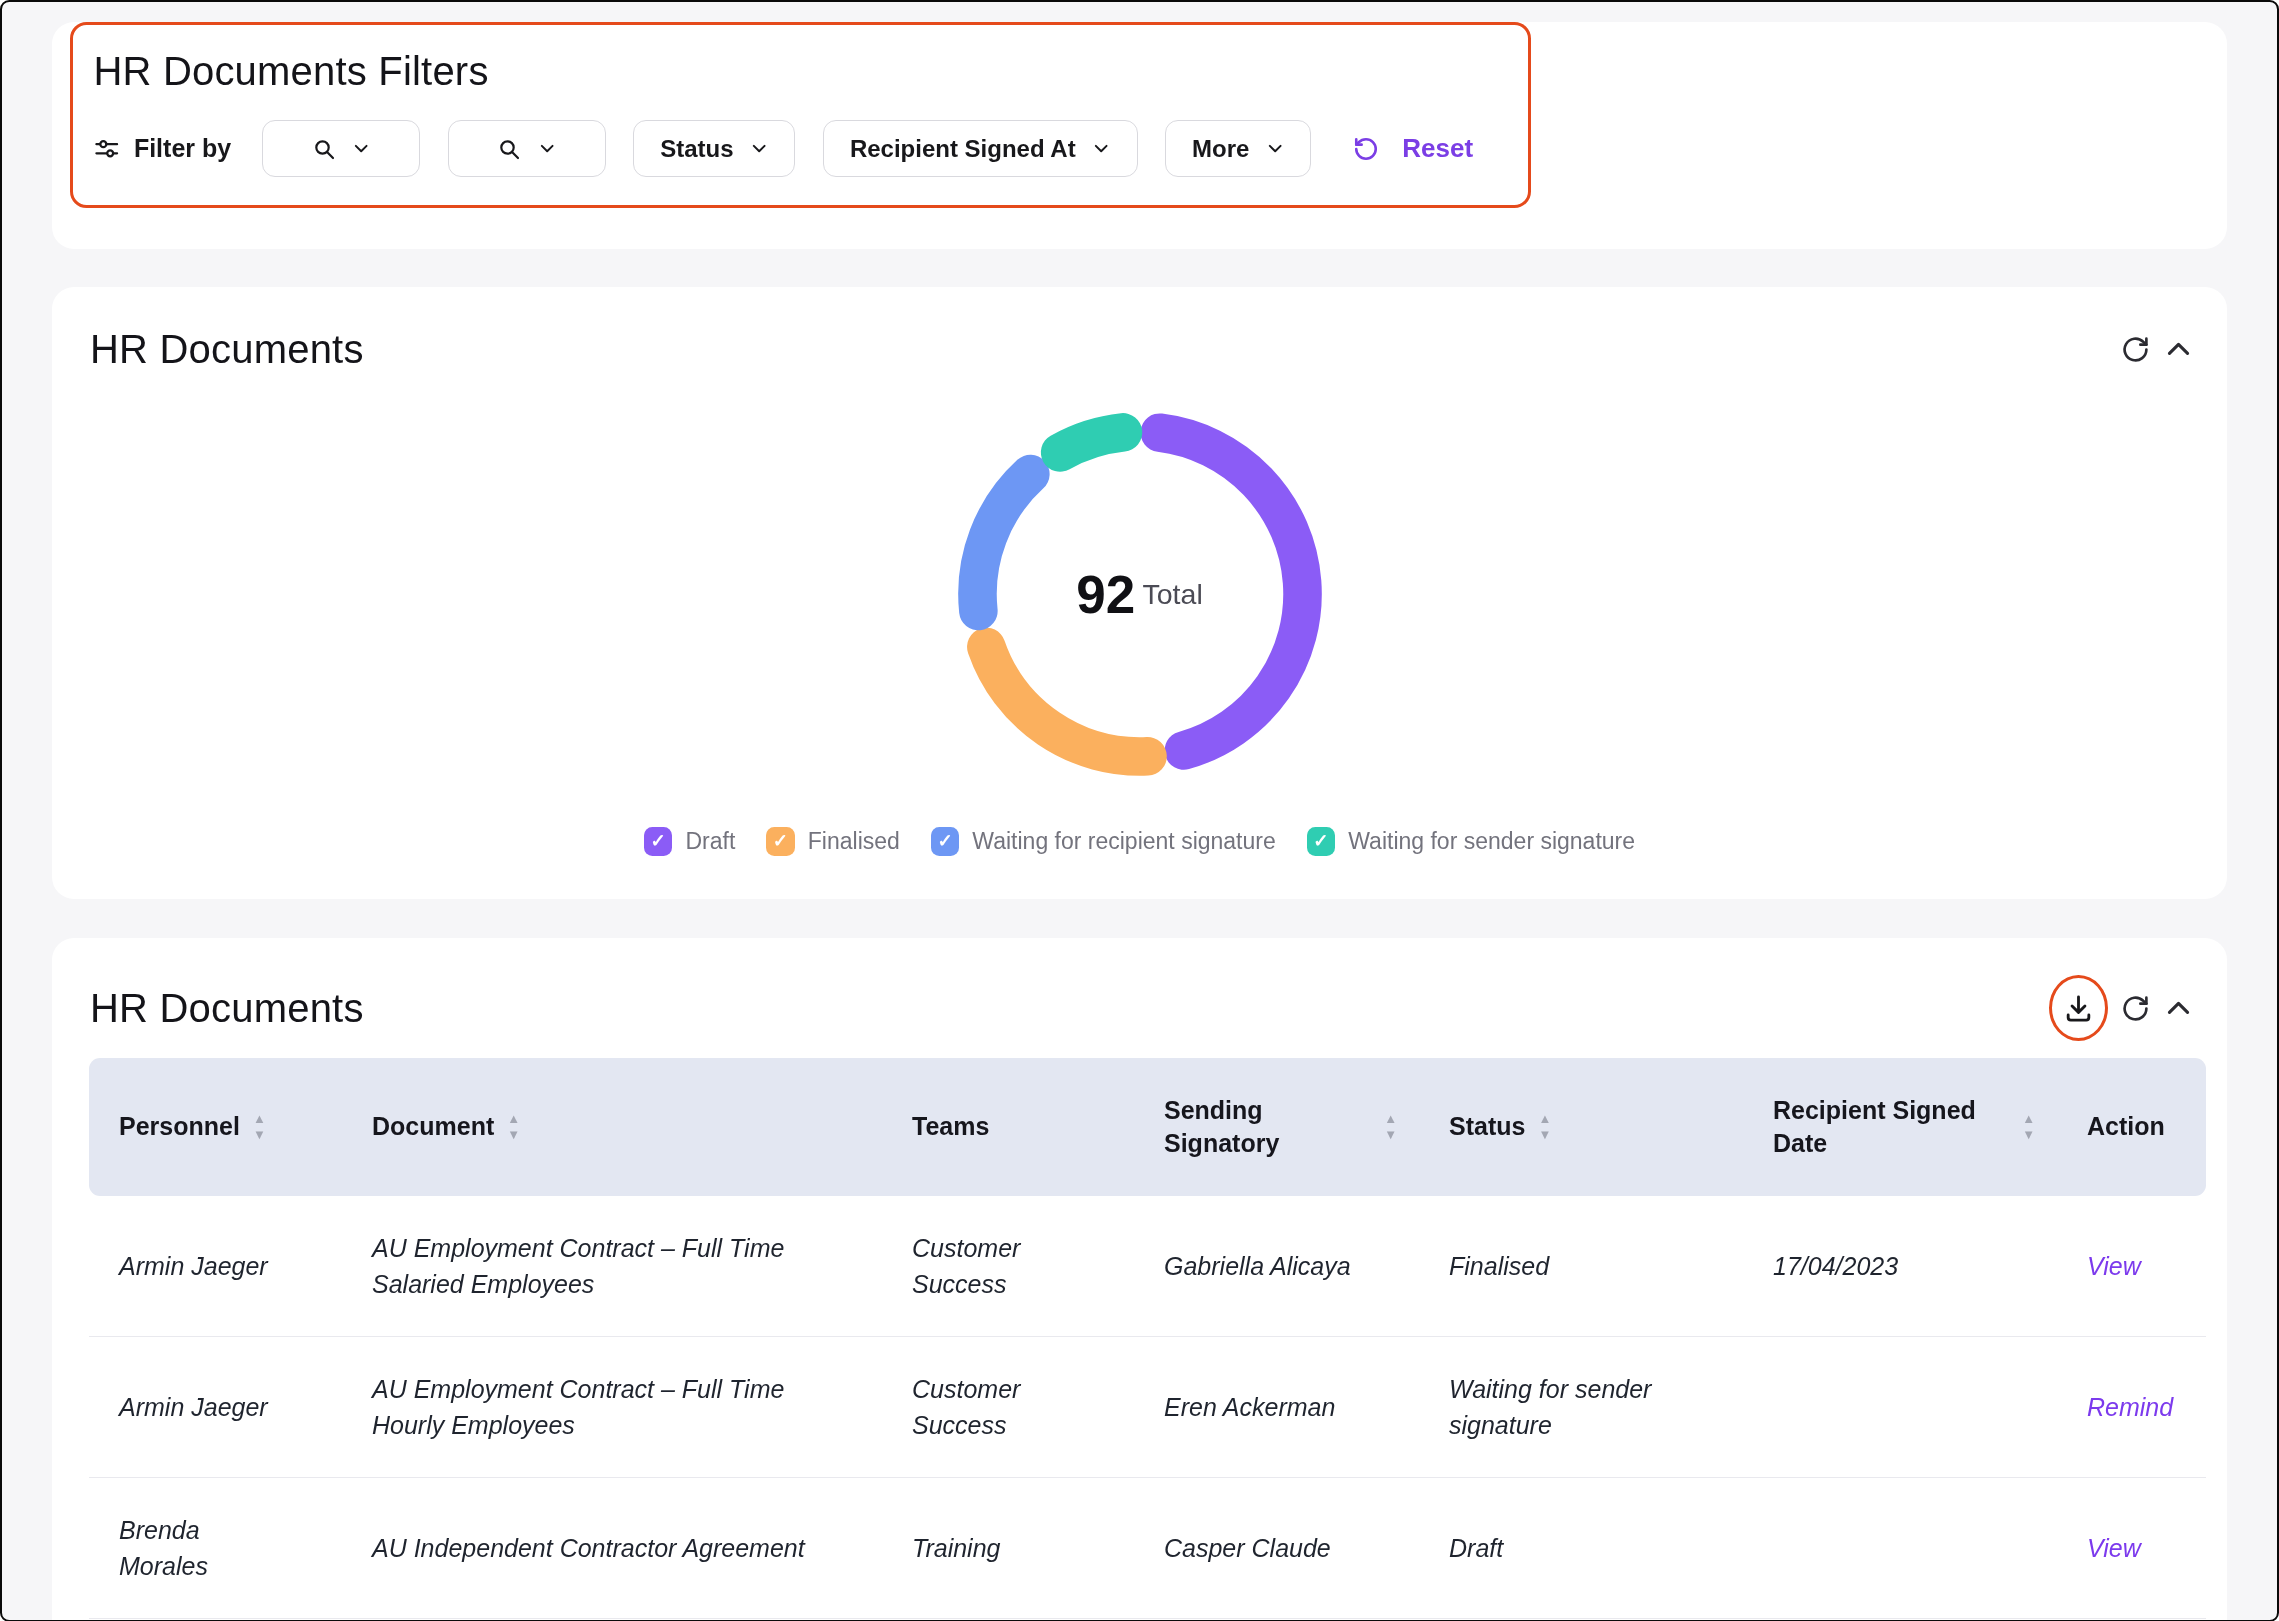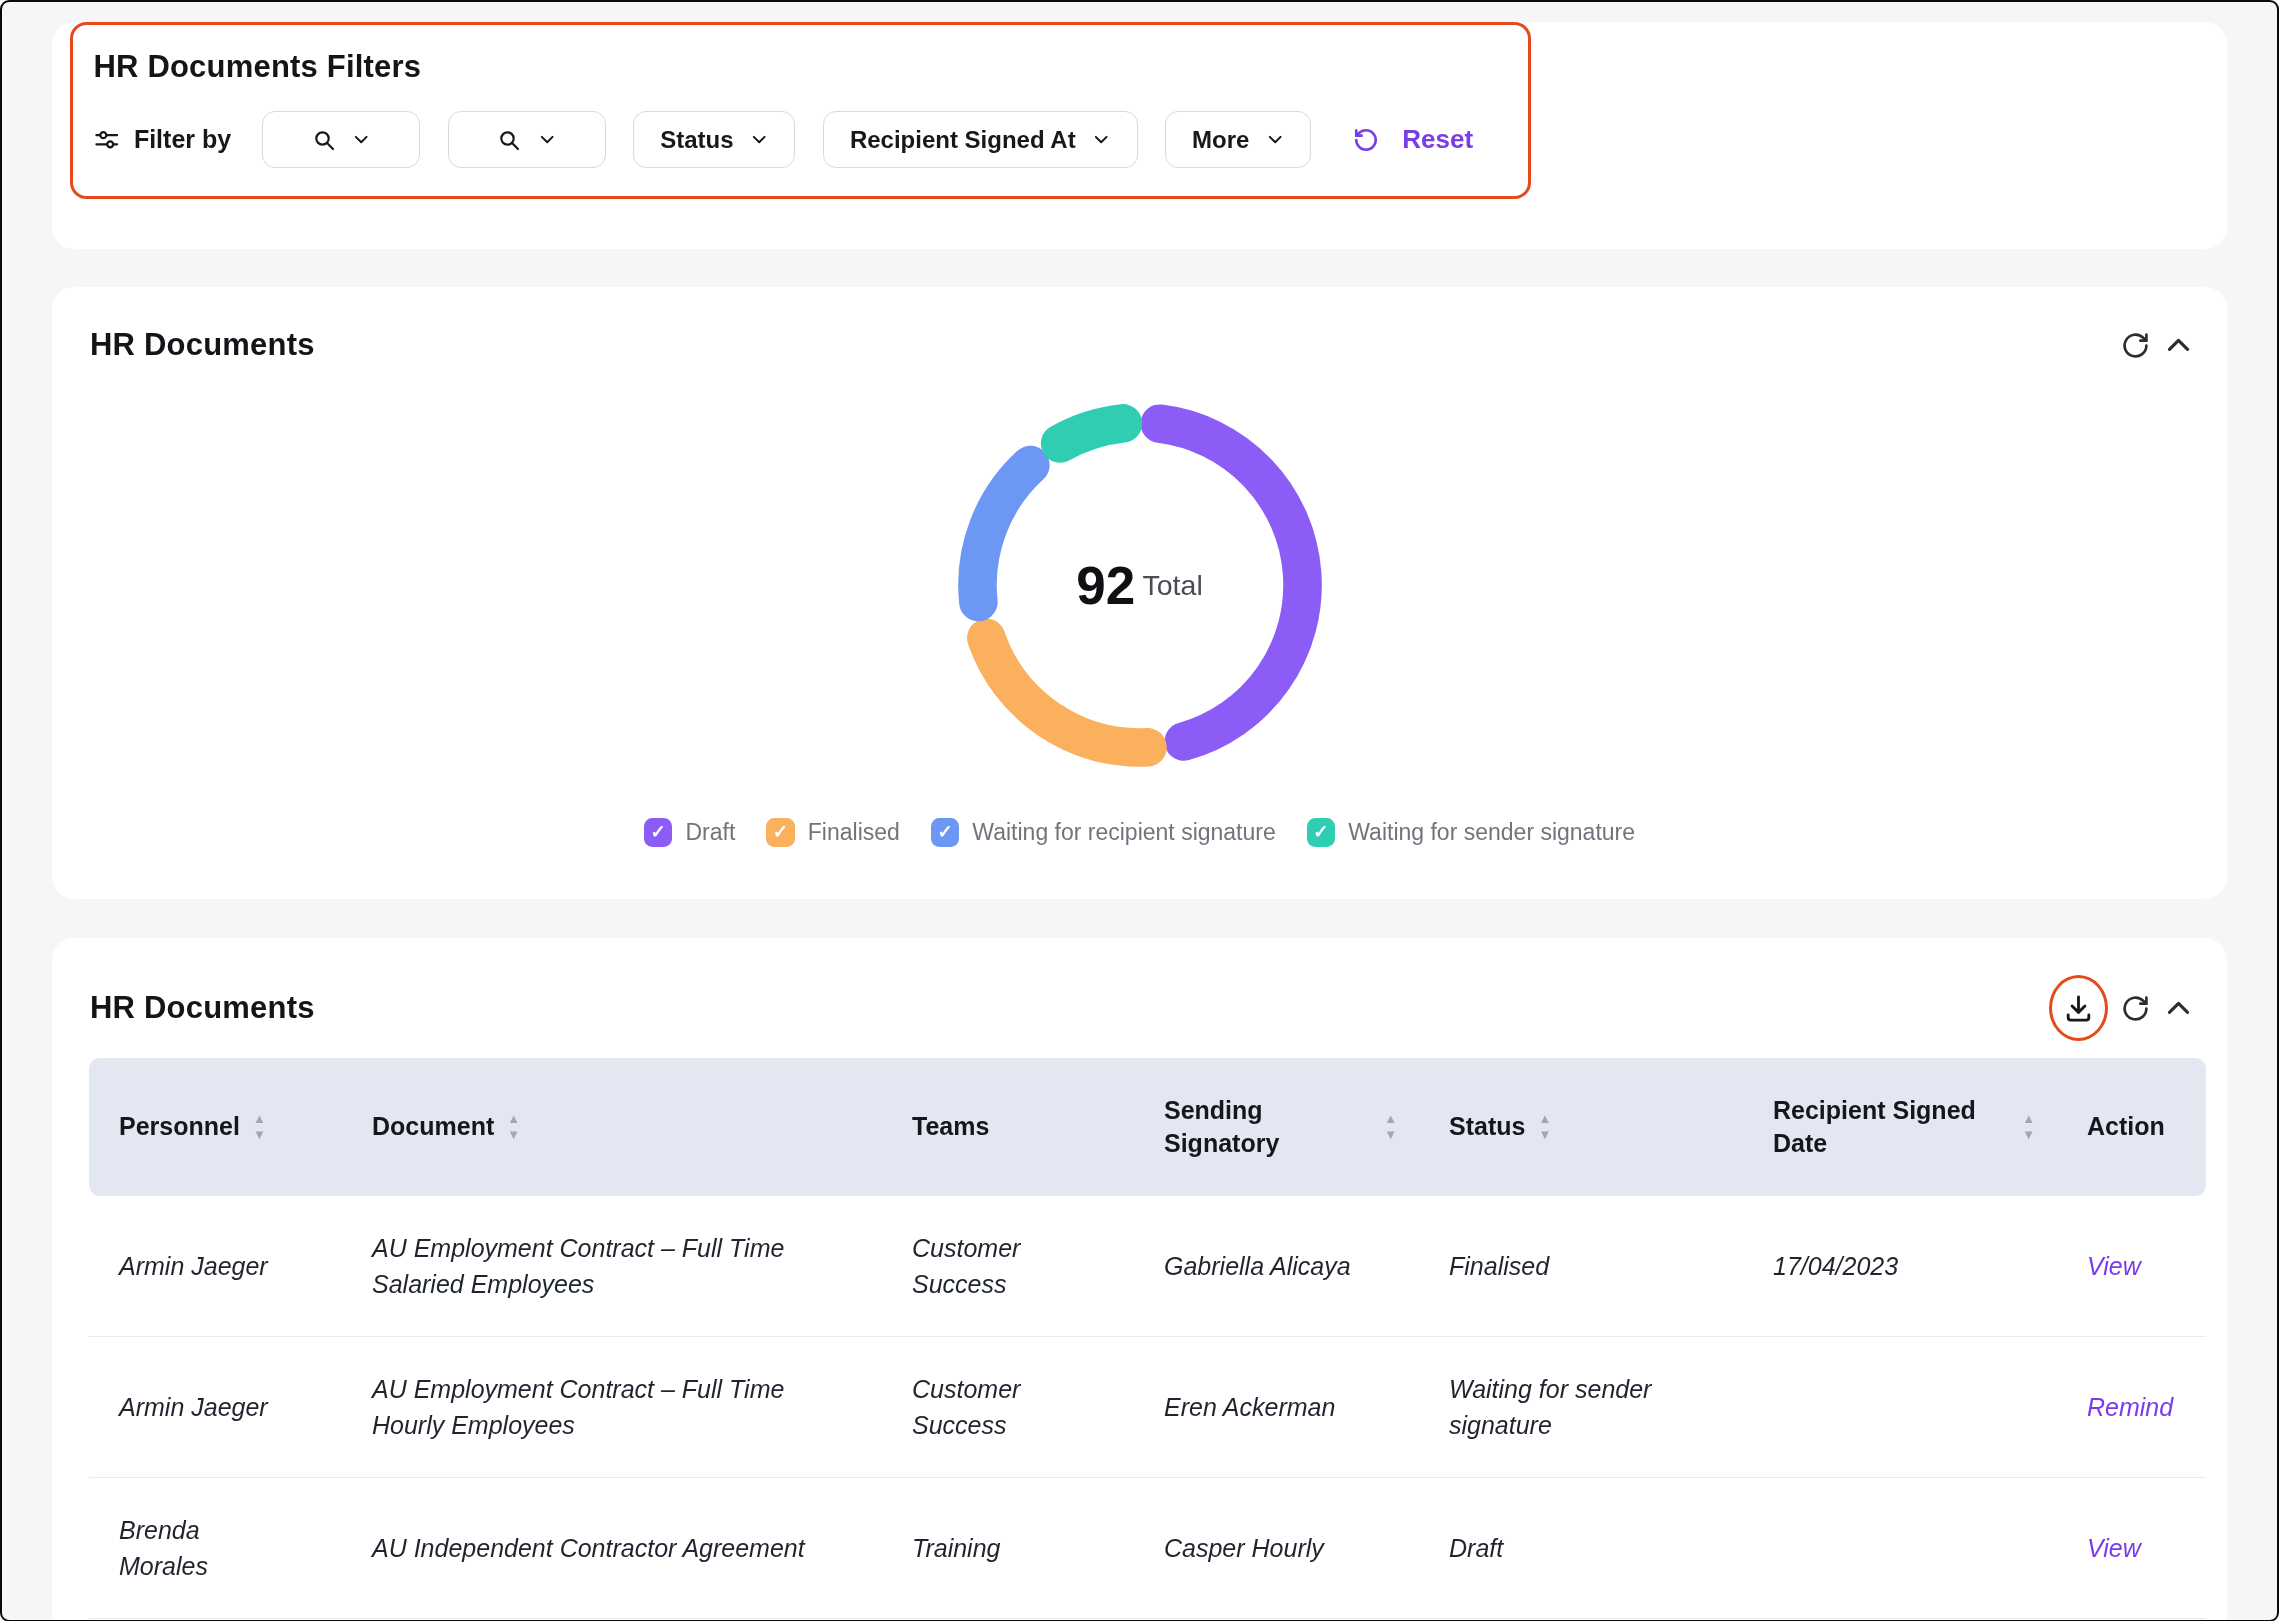--- a/index.html
+++ b/index.html
@@ -19,21 +19,21 @@
 
   
   .filters-card { margin-top: 20px; height: 227px; }
   .highlight-box {
     margin: 16.5px 0 0 18.4px;
     width: 1461px;
     border: 3.7px solid #e54a1b;
     border-radius: 16.5px;
     padding: 24px 22px 27.5px 20px;
   }
-  h2.card-title { font-size: 31px; font-weight: 700; color:#141419; letter-spacing: 0.2px; }
+  h2.card-title { font-size: 40px; font-weight: 400; color:#141419; letter-spacing: 0.2px; }
 
   .filter-row { display:flex; align-items:center; margin-top: 26px; }
   .filter-by { display:flex; align-items:center; gap:13px; font-size:25px; font-weight:700; color:#18181b; margin-right: 31px; }
   .dropdowns { display:flex; gap: 27.5px; }
   .dropdown-btn {
     display:flex; align-items:center; justify-content:center; gap:16.5px;
     height:57px; padding: 0 26px;
     background:#fff; border:1.8px solid #d9d9de; border-radius:13px;
     font-family:"Liberation Sans",sans-serif;
     font-size:24px; font-weight:700; color:#18181b; cursor:pointer;
@@ -334,21 +334,21 @@
             <td>Customer Success</td>
             <td>Eren Ackerman</td>
             <td>Waiting for sender signature</td>
             <td></td>
             <td><a class="action-link">Remind</a></td>
           </tr>
           <tr>
             <td>Brenda Morales</td>
             <td>AU Independent Contractor Agreement</td>
             <td>Training</td>
-            <td>Casper Hourly</td>
+            <td>Casper Claude</td>
             <td>Draft</td>
             <td></td>
             <td><a class="action-link">View</a></td>
           </tr>
         </tbody>
     </table>
   </section>
 
 </div>
 

